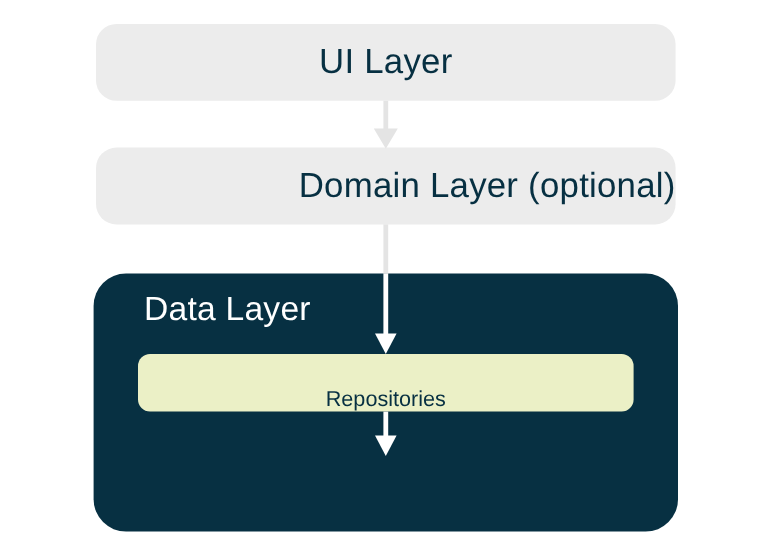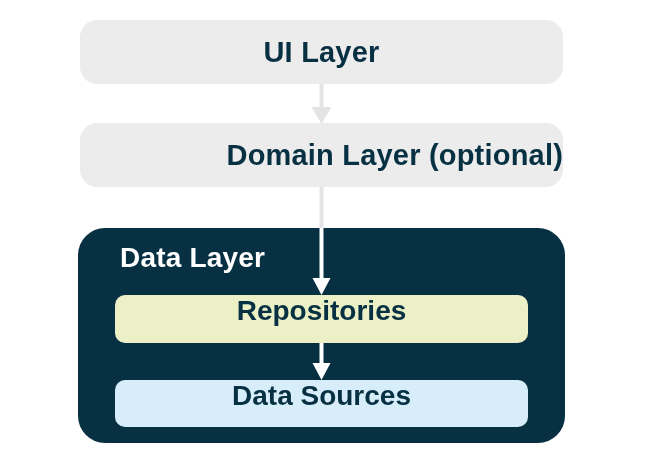--- a/index.html
+++ b/index.html
@@ -18,21 +18,20 @@
     padding: 0;
     background: var(--page-bg);
     font-family: "Liberation Sans", sans-serif;
   }
   .canvas {
     position: relative;
     width: 589px;
     height: 454px;
     background: var(--page-bg);
     overflow: hidden;
-    font-weight: bold;
   }
   .layer-pill {
     position: absolute;
     left: 80px;
     width: 483px;
     height: 64px;
     background: var(--layer-box-bg);
     border-radius: 17px;
     display: flex;
     align-items: center;
@@ -59,23 +58,23 @@
     font-size: 28px;
     letter-spacing: 0.2px;
     color: var(--data-layer-text);
   }
   .inner-pill {
     position: absolute;
     left: 37px;
     width: 413px;
     border-radius: 10px;
     display: flex;
-    align-items: flex-start;
+    align-items: flex-end;
     justify-content: center;
-    font-size: 28px;
+    font-size: 18px;
     color: var(--layer-box-text);
   }
   .pill-repositories {
     top: 67px;
     height: 48px;
     background: var(--repositories-bg);
   }
   .pill-data-sources {
     top: 152px;
     height: 47px;
@@ -108,23 +107,20 @@
     <span>Domain Layer (optional)</span>
   </div>
 
   <div class="data-layer-container">
     <div class="data-layer-title">Data Layer</div>
 
     <div class="inner-pill pill-repositories">
       <span>Repositories</span>
     </div>
 
-    <div class="inner-pill pill-data-sources">
-      <span>Data Sources</span>
-    </div>
   </div>
 
   <svg class="arrow-overlay" viewBox="0 0 653 454" xmlns="http://www.w3.org/2000/svg">
 
     <g>
       <line class="arrow-gray-stroke" x1="321.5" y1="84" x2="321.5" y2="109"></line>
       <polygon class="arrow-gray-fill" points="311.5,107 331.5,107 321.5,124"></polygon>
     </g>
 
     <g>

